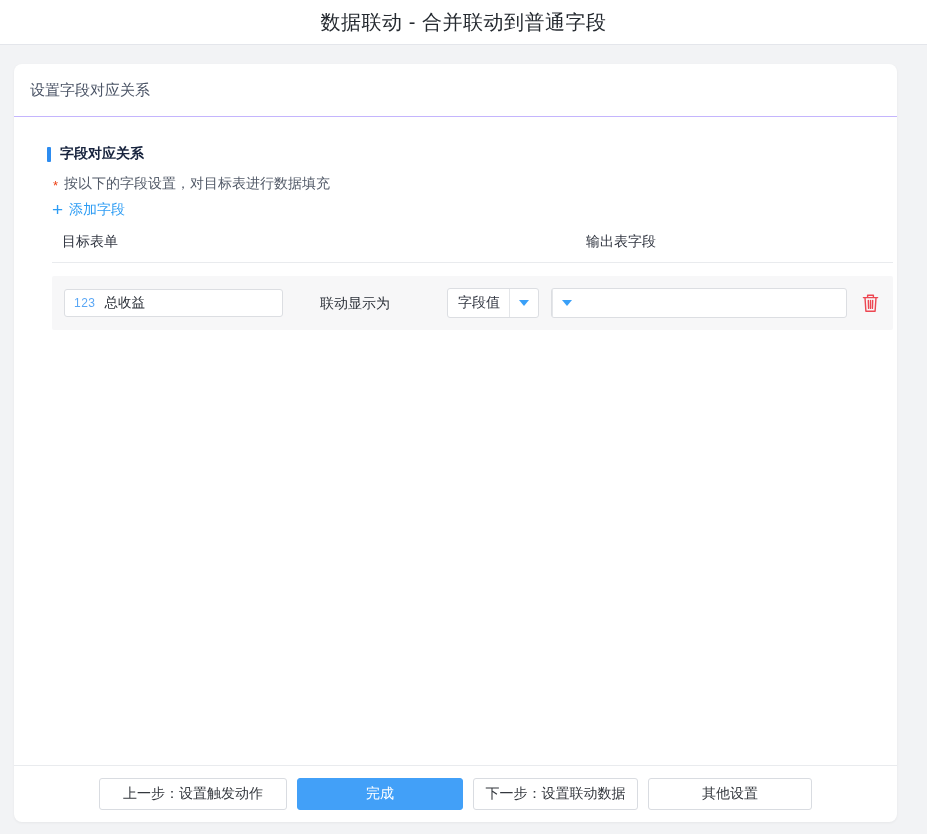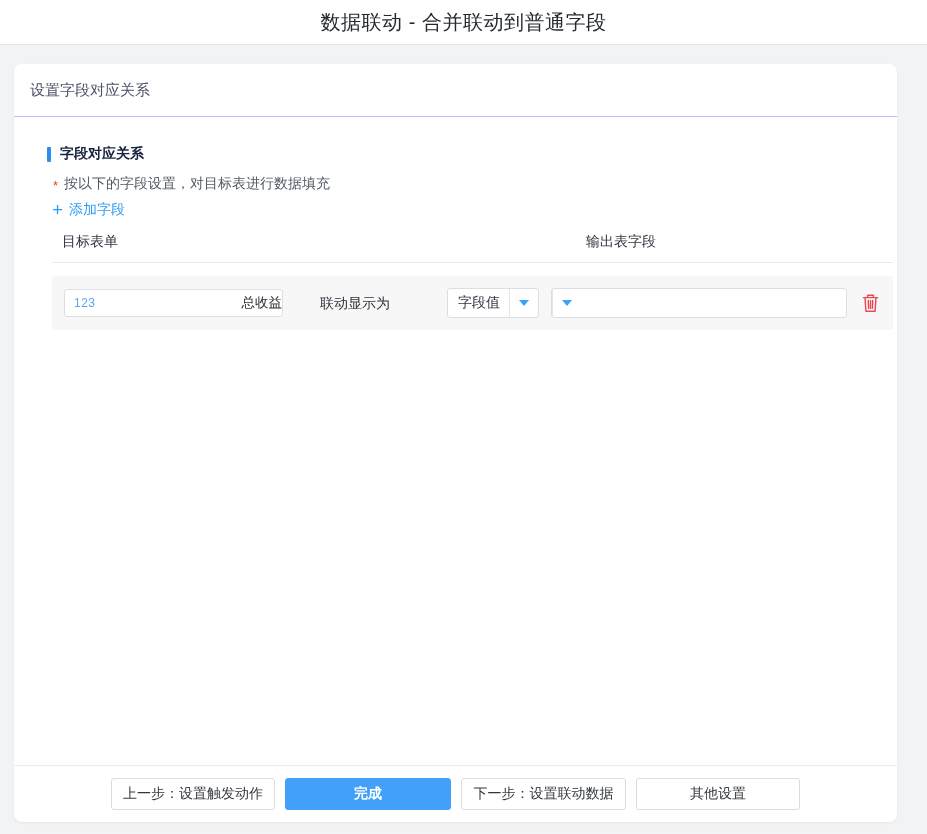--- a/index.html
+++ b/index.html
@@ -49,21 +49,21 @@
   .head-divider { border-bottom:1px solid #e9ebee; margin-top:13px; }
 
   
   .mapping-row {
     margin-top:13px; height:54px; background:#f7f7f8; border-radius:2px;
     position:relative;
   }
   .fld-input {
     position:absolute; left:12px; top:13px; width:219px; height:28px;
     background:#fff; border:1px solid #dcdee2; border-radius:3px;
-    display:flex; align-items:center; padding-left:9px; cursor:pointer;justify-content:space-between;
+    display:flex; align-items:center; padding-left:9px; cursor:pointer;
   }
   .badge-123 { color:var(--badge,#5aa7f5); font-size:12px; margin-right:9px; letter-spacing:.5px; }
   .fld-text { font-size:13.5px; color:#2b3038; }
   .fld-label { position:absolute; left:268px; top:0; line-height:54px; font-size:14px; color:#2b3038; }
   .sel {
     position:absolute; top:12px; height:30px; background:#fff;
     border:1px solid #dcdee2; border-radius:3px;
     display:flex; align-items:center; cursor:pointer;
   }
   .sel-display { left:395px; width:92px; }
@@ -88,22 +88,22 @@
   .card-footer {
     flex:0 0 57px; border-top:1px solid #e9ebee;
     display:flex; align-items:center; justify-content:center; gap:10px;
   }
   .btn {
     height:32px; border-radius:3px; font-size:14px;
     font-family:"Liberation Sans","DejaVu Sans",sans-serif;
     display:inline-flex; align-items:center; justify-content:center;
     cursor:pointer; background:#fff; border:1px solid #d9dce1; color:#33373d;
   }
-  .btn-prev  { width:164px; }
-  .btn-finish{ width:166px; background:var(--primary,#42a0f8); border-color:var(--primary,#42a0f8); color:#fff;font-weight:bold; }
+  .btn-prev  { width:188px; }
+  .btn-finish{ width:166px; background:var(--primary,#42a0f8); border-color:var(--primary,#42a0f8); color:#fff; }
   .btn-next  { width:165px; }
   .btn-other { width:164px; }
 </style>
 </head>
 <body>
 
 <div class="topbar">
   <div class="topbar-title">数据联动 - 合并联动到普通字段</div>
 </div>
 

